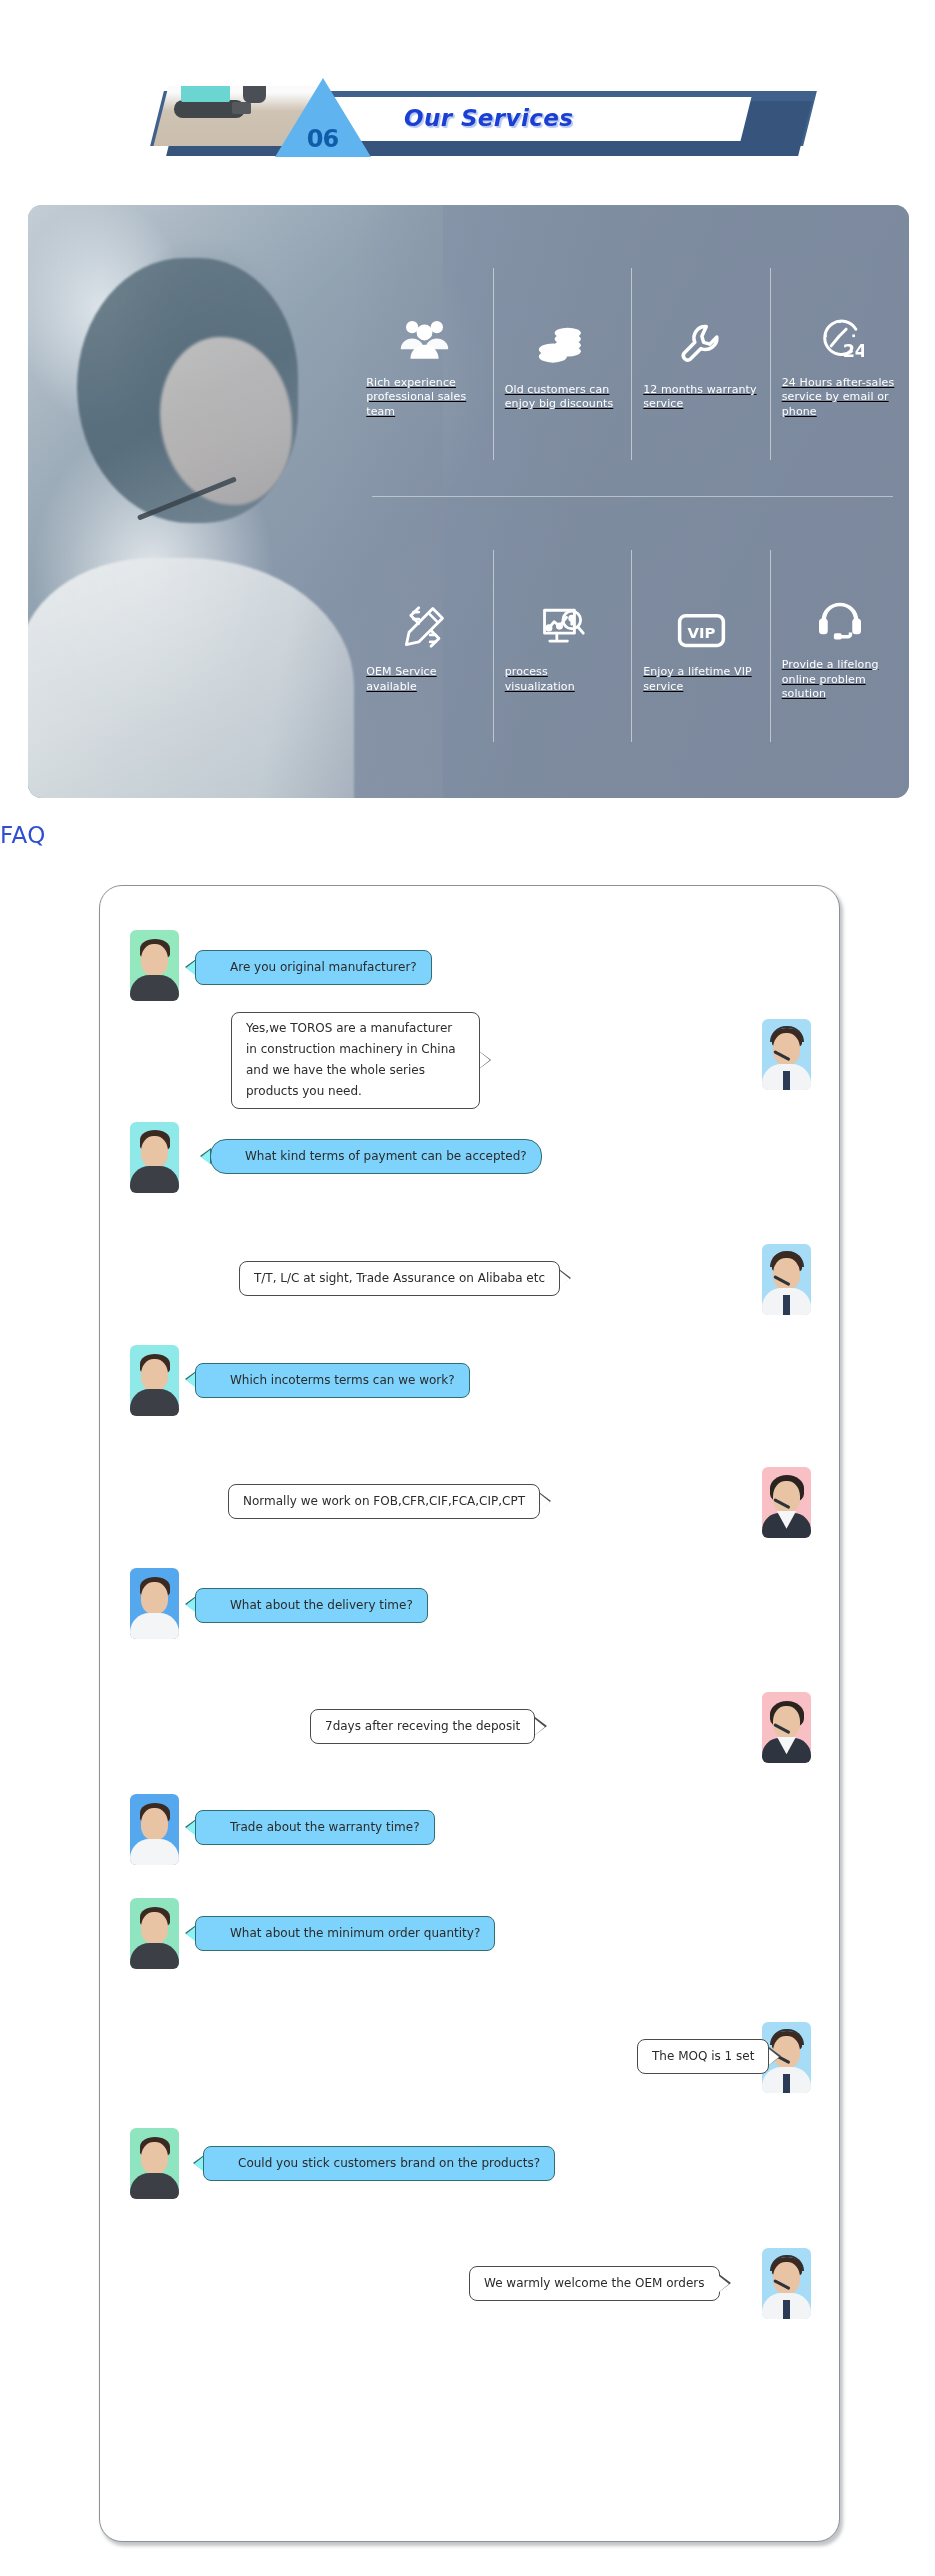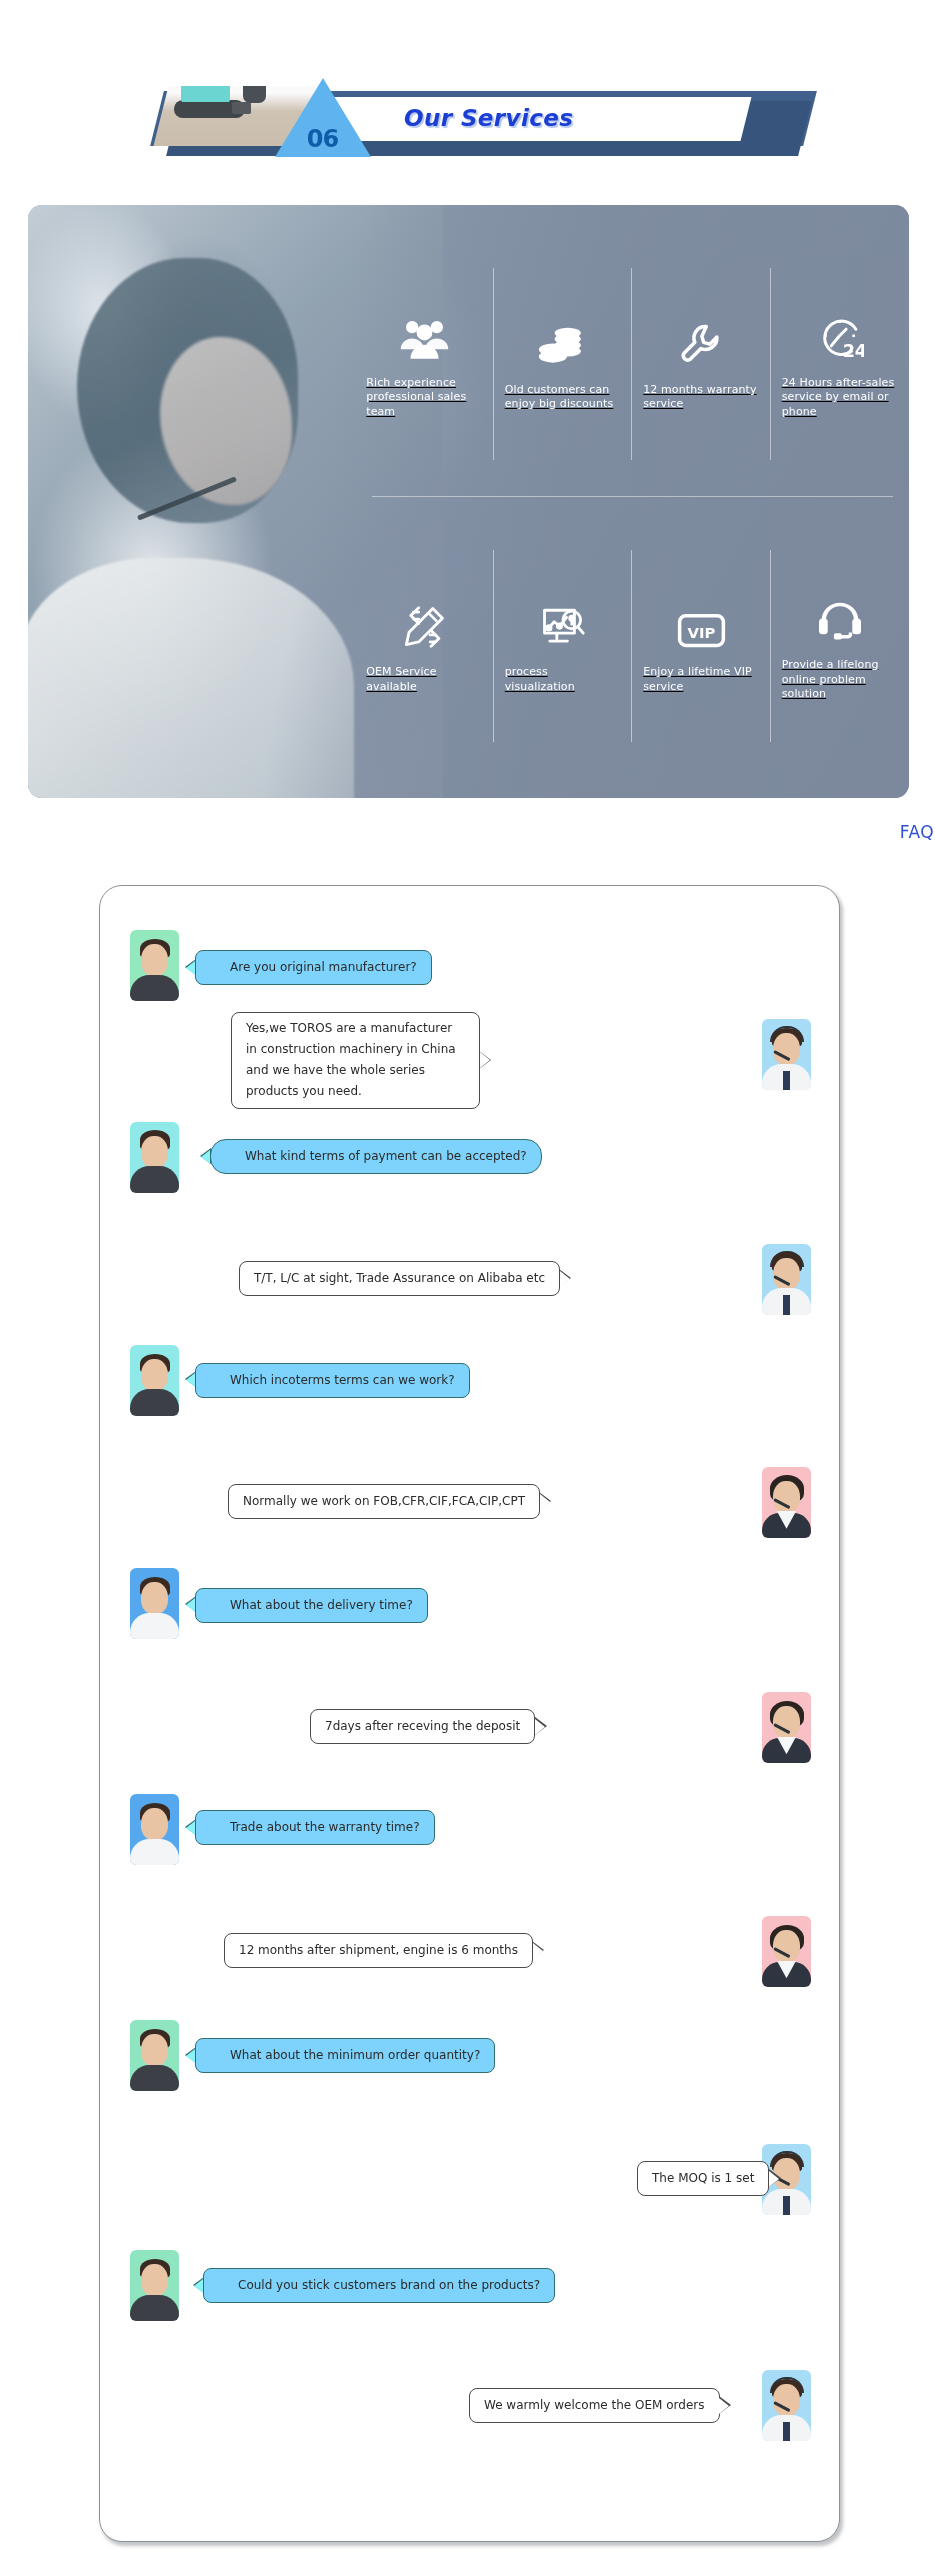--- a/index.html
+++ b/index.html
@@ -163,23 +163,23 @@
   }
   .svc-row2-sep {
     position: absolute; left: 344px; top: 291px;
     width: 521px; height: 0.9px;
     background: rgba(255,255,255,.45);
   }
 
   
   .faq-title {
     position: absolute; left: 0; top: 822px;
-    width: 934px; text-align: right;
+    width: 934px; text-align: left;
     font-family: "DejaVu Sans", sans-serif;
-    font-size: 17px; color: #2f4fd0; font-weight: 400;
+    font-size: 23px; color: #2f4fd0; font-weight: 400;
     letter-spacing: 0.4px;
   }
   .faq-card {
     position: absolute; left: 99px; top: 885px;
     width: 741px; height: 1657px;
     border: 1.3px solid #8b9196;
     border-radius: 23px;
     background: #ffffff;
     box-shadow: 2.6px 3.5px 3.5px rgba(120,125,130,.45);
   }
@@ -540,30 +540,20 @@
 
     <div class="row row-left" style="height:104px">
       <div class="avatar av-blue" style="left:30px; top:7px;">
         <div class="hair"></div>
           <div class="head"></div>
           <div class="body" style="background:#f3f5f7"></div>
       </div>
       <div class="bubble q" style="left:95px; top:23px;">Trade about the warranty time?</div>
     </div>
 
-    <div class="row row-right" style="height:122px">
-      <div class="avatar agent female av-pink" style="left:662px; top:25px;">
-        <div class="hair"></div>
-          <div class="head"></div>
-          <div class="vest"></div>
-          <div class="collar"></div>
-          <div class="mic"></div>
-      </div>
-      <div class="bubble a" style="left:124px; top:42px;">12 months after shipment, engine is 6 months</div>
-    </div>
 
     <div class="row row-left" style="height:106px">
       <div class="avatar av-mint" style="left:30px; top:7px;">
         <div class="hair"></div>
           <div class="head"></div>
           <div class="body"></div>
       </div>
       <div class="bubble q" style="left:95px; top:25px;">What about the minimum order quantity?</div>
     </div>
 

